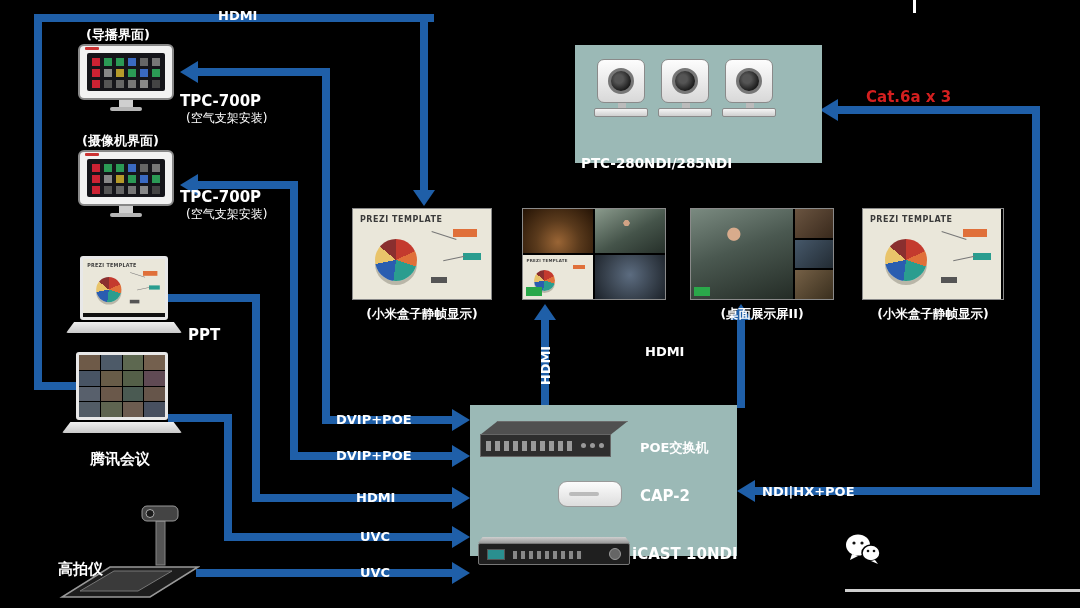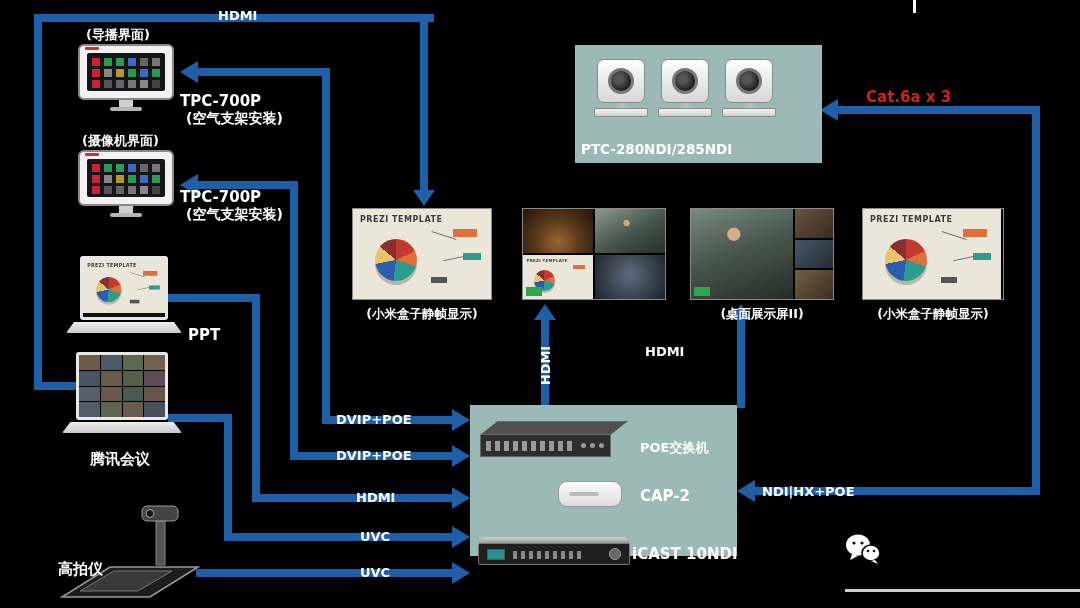--- a/index.html
+++ b/index.html
@@ -15,21 +15,21 @@
 
   .line{position:absolute;background:var(--arrow-blue);z-index:1;}
   .ah{position:absolute;width:0;height:0;z-index:2;}
   .ah-right{border-top:11px solid transparent;border-bottom:11px solid transparent;border-left:18px solid var(--arrow-blue);}
   .ah-left{border-top:11px solid transparent;border-bottom:11px solid transparent;border-right:18px solid var(--arrow-blue);}
   .ah-up{border-left:11px solid transparent;border-right:11px solid transparent;border-bottom:16px solid var(--arrow-blue);}
   .ah-down{border-left:11px solid transparent;border-right:11px solid transparent;border-top:16px solid var(--arrow-blue);}
 
   .lbl{position:absolute;color:#fff;font-weight:bold;font-size:13px;white-space:nowrap;z-index:6;}
   .lbl.big{font-size:15px;}
-  .lbl.note{font-size:14px;font-weight:bold;}
+  .lbl.note{font-size:12px;font-weight:normal;}
   .lbl.red{color:var(--cat6-red);font-size:15px;}
   .lbl.vert{width:56px;text-align:center;transform:rotate(-90deg);transform-origin:center;}
 
   .tealbox{position:absolute;background:var(--box-teal);z-index:2;}
 
   
   .mon{position:absolute;border:1px solid #8a8a8a;overflow:hidden;background:#000;z-index:3;}
   .cap{position:absolute;color:#fff;font-size:12.5px;font-weight:600;text-align:center;z-index:6;}
 
   
@@ -272,21 +272,21 @@
         <div class="cam-base"></div>
       </div>
       <div class="cam">
         <div class="cam-body">
             <div class="cam-lens"></div>
           </div>
         <div class="cam-neck"></div>
         <div class="cam-base"></div>
       </div>
     </div>
-    <div class="lbl" style="left:6px;top:96px;font-size:13.5px;">PTC-280NDI/285NDI</div>
+    <div class="lbl" style="left:6px;top:110px;font-size:13.5px;">PTC-280NDI/285NDI</div>
   </div>
 
   <div class="mon" style="left:352px;top:208px;width:140px;height:92px;">
     <div class="prezi-inner">
       <div class="pz-title">PREZI TEMPLATE</div>
       <div class="pz-pie"></div>
       <div class="pz-chip1"></div>
       <div class="pz-chip2"></div>
       <div class="pz-chip3"></div>
       <div class="pz-ln1"></div>

